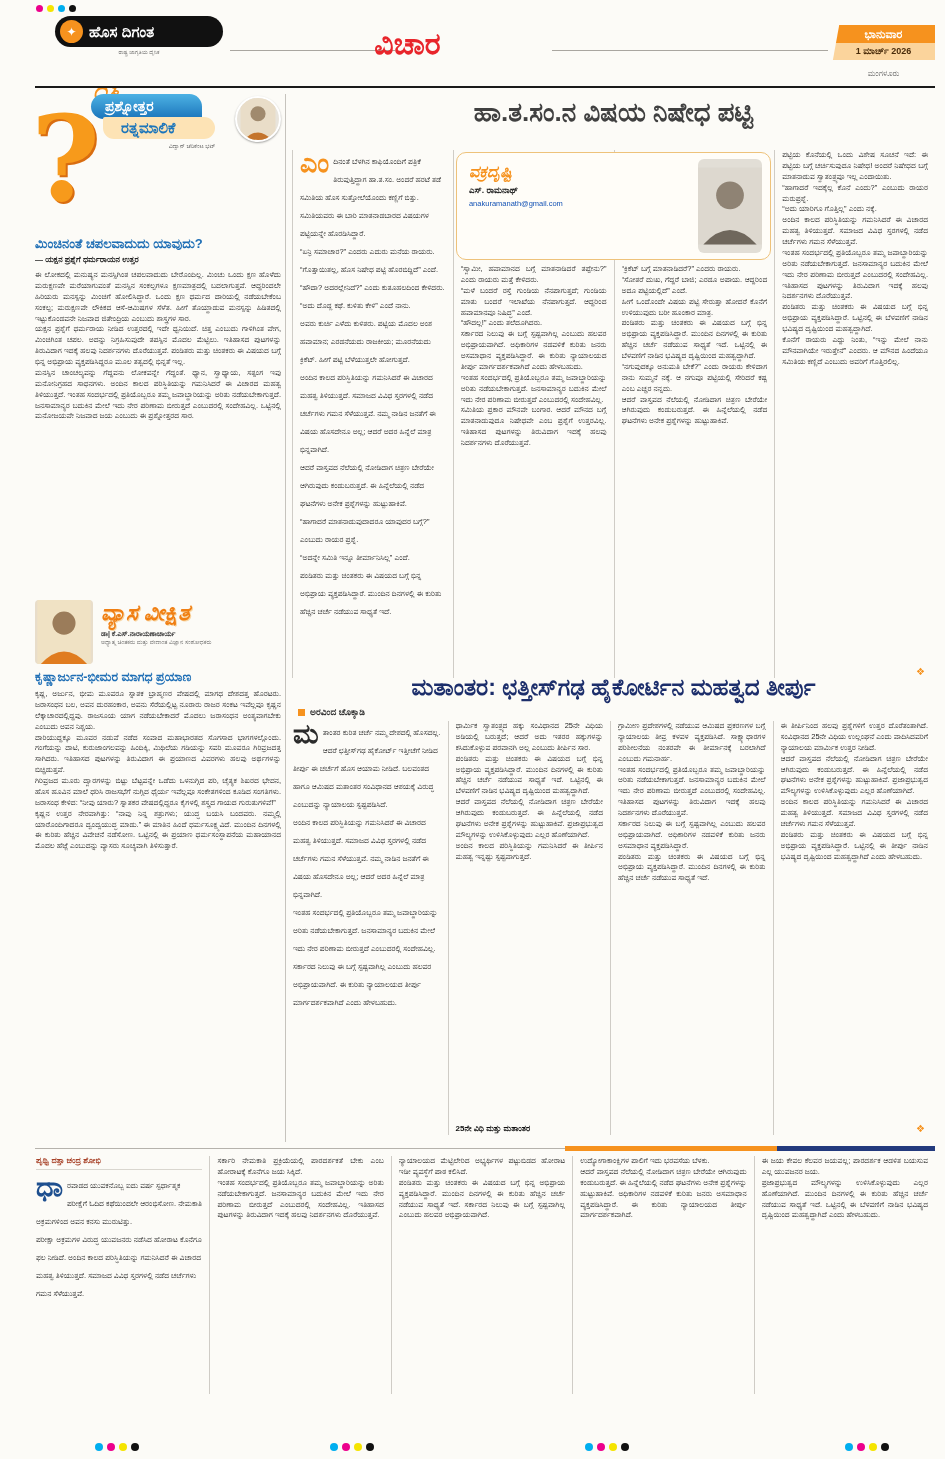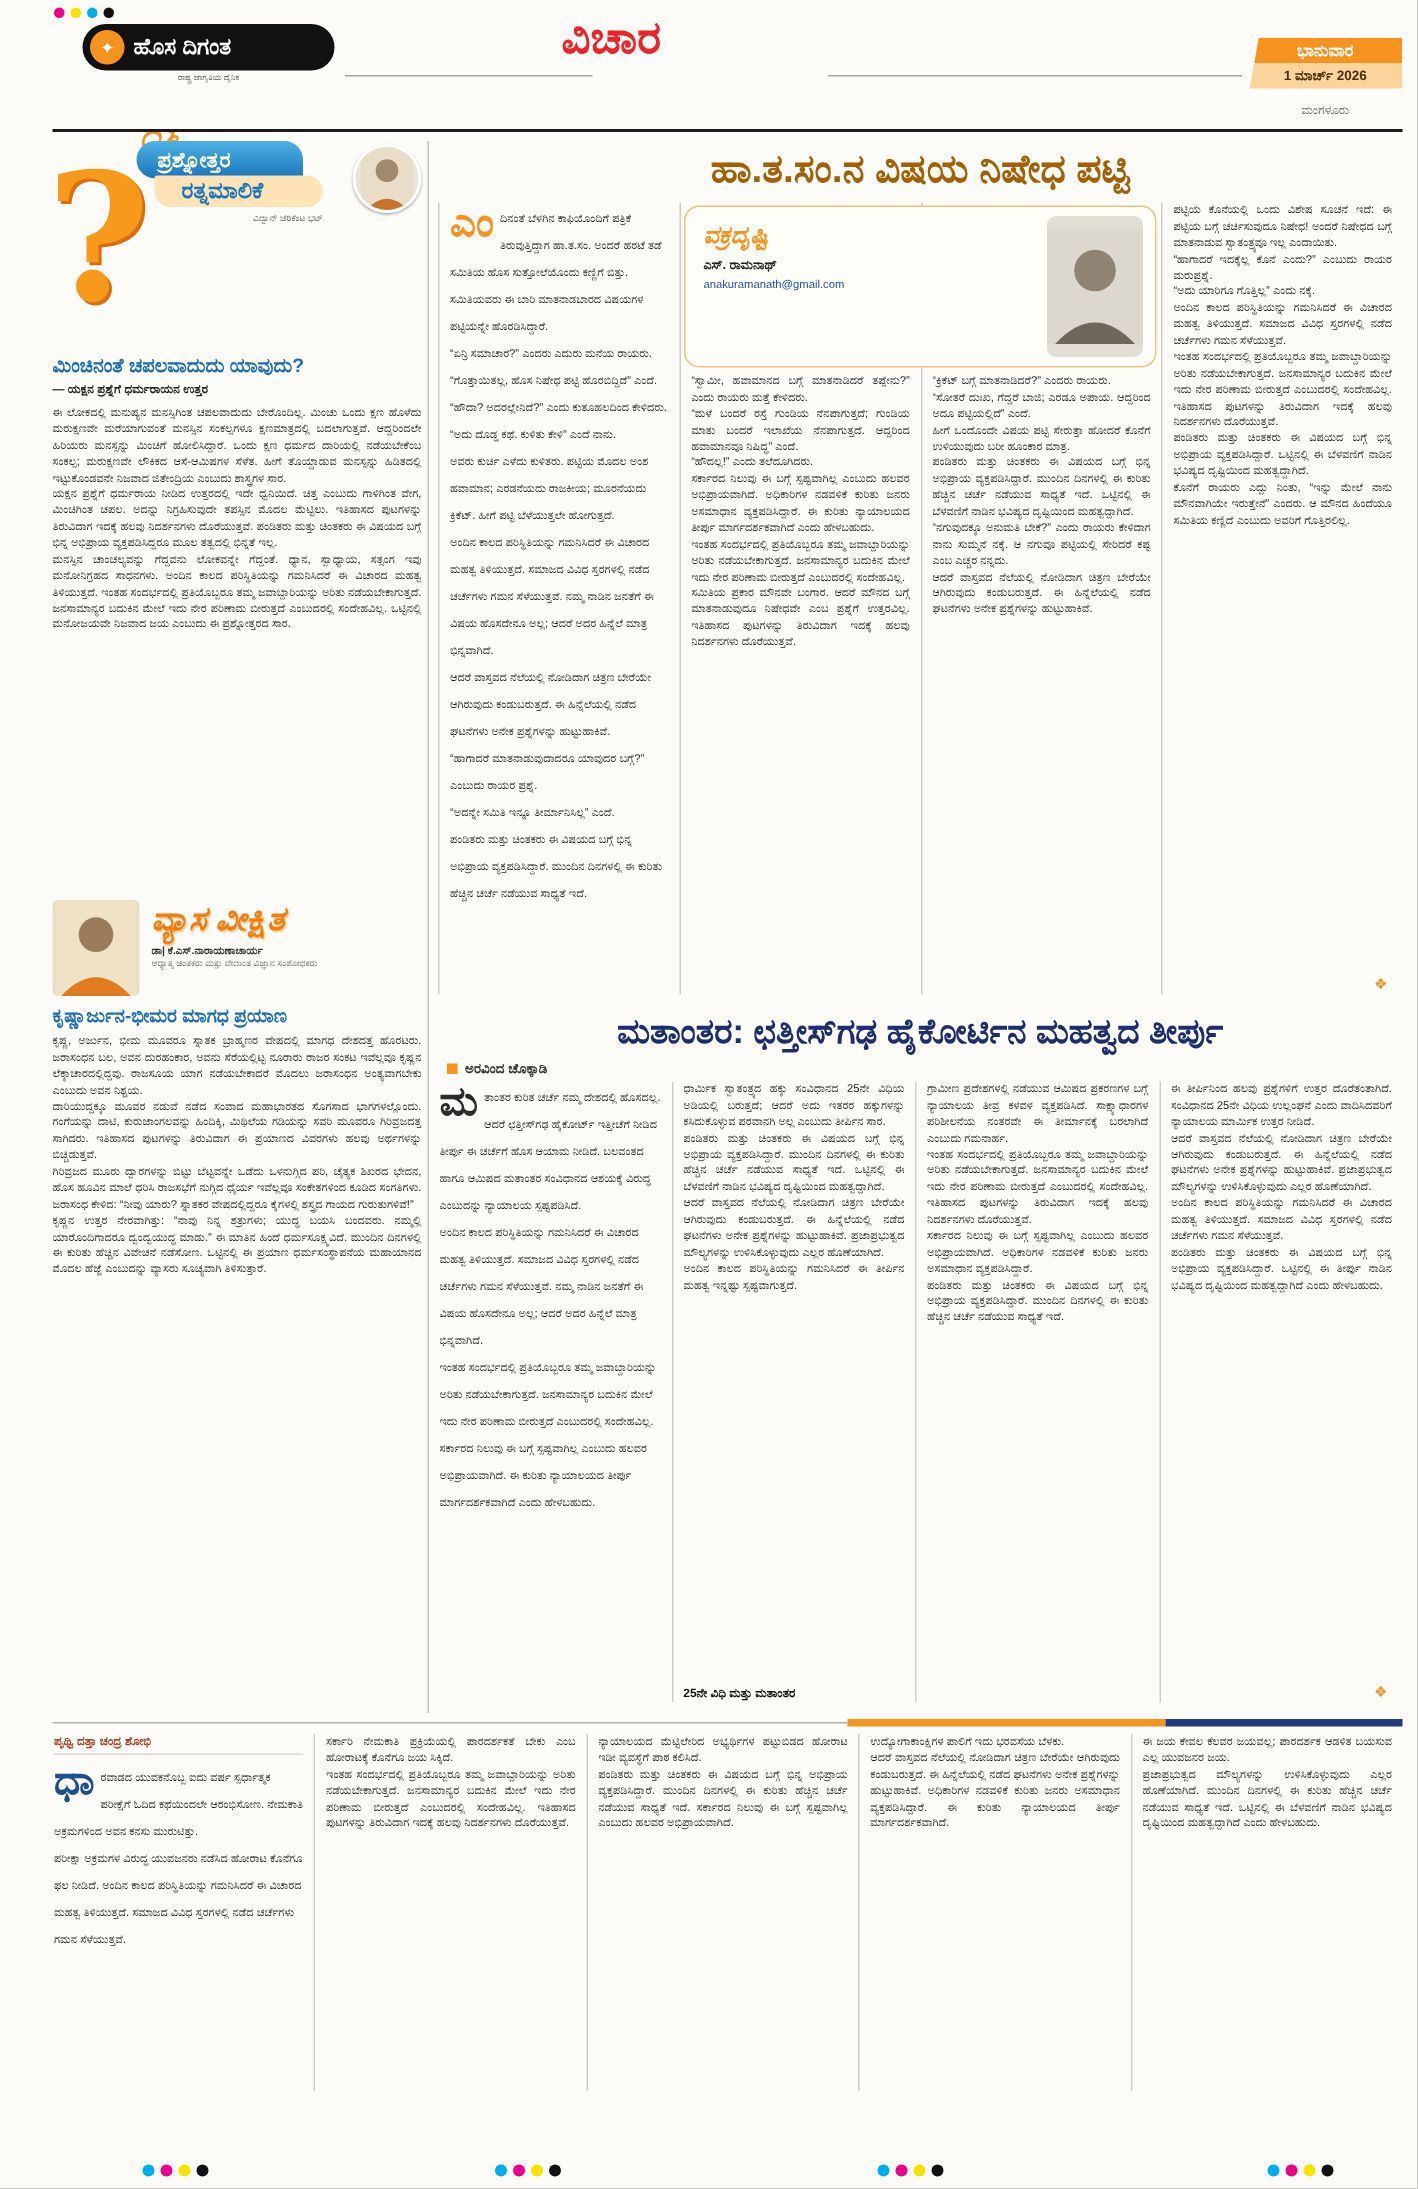--- a/index.html
+++ b/index.html
@@ -17,21 +17,21 @@
   .dot-c{background:#00aeef;} .dot-m{background:#ec008c;} .dot-y{background:#f5e400;} .dot-k{background:#111;}
   .regmarks.top{left:36px;top:5px;} .regmarks.top .dot{width:7px;height:7px;}
 
   
   .logo-wrap{position:absolute;left:55px;top:16px;width:168px;}
   .logo-pill{display:flex;align-items:center;gap:6px;background:#111;color:#fff;border-radius:18px;height:31px;padding:0 14px 0 5px;}
   .logo-emblem{width:23px;height:23px;border-radius:50%;background:#f6921e;color:#fff;font-size:12px;display:flex;align-items:center;justify-content:center;flex:0 0 auto;}
   .logo-text{font-weight:bold;font-size:15px;white-space:nowrap;}
   .logo-tagline{font-size:5.5px;color:#555;text-align:center;margin-top:2px;}
   .page-num{position:absolute;left:92px;top:48px;font-size:27px;font-weight:800;font-style:italic;color:#f6921e;letter-spacing:1px;margin-top:28px;}
-  .section-title{position:absolute;left:0;top:9px;width:815px;text-align:center;font-size:30px;font-weight:bold;color:#e8252b;}
+  .section-title{position:absolute;left:0;top:27px;width:815px;text-align:center;font-size:30px;font-weight:bold;color:#e8252b;}
   .flank-line{position:absolute;top:50px;height:1px;background:#a9a6a0;}
   .flank-left{left:230px;width:165px;} .flank-right{left:552px;width:276px;}
   .date-box{position:absolute;left:832px;top:25px;width:103px;height:40px;clip-path:polygon(7% 0,100% 0,100% 100%,0 100%);overflow:hidden;}
   .date-day{background:#f6921e;color:#fff;font-weight:bold;font-size:11px;text-align:center;padding:3px 0 2px;}
   .date-date{background:#fbd49c;color:#4a2c0a;font-size:9px;font-weight:bold;text-align:center;padding:3px 0;}
   .city{position:absolute;left:832px;top:69px;width:103px;text-align:center;font-size:8px;color:#666;}
   .header-rule{position:absolute;left:35px;top:86px;width:900px;height:2px;background:#1a1a1a;}
   .vert-rule{position:absolute;left:285px;top:94px;width:1px;height:1048px;background:#c6c3bd;}
 
   
@@ -53,21 +53,21 @@
   .vyasa-titleblock{flex:1;}
   .vyasa-title{font-size:22px;font-weight:bold;font-style:italic;color:#f07f13;text-shadow:1px 1px 0 #f8d7a6;}
   .vyasa-author{font-size:7px;font-weight:bold;color:#333;margin-top:4px;}
   .vyasa-role{font-size:6px;color:#666;margin-top:1px;}
   .vyasa-heading{font-size:12.5px;font-weight:bold;color:#1e6eb5;margin:6px 0 4px;}
   .vyasa-body{flex:1;overflow:hidden;}
 
   
   .article{position:absolute;}
   .main-article{left:292px;top:94px;width:643px;height:570px;}
-  .main-article h1{text-align:center;font-size:26px;line-height:36px;font-weight:bold;color:#a16207;margin-bottom:5px;}
+  .main-article h1{text-align:center;font-size:26px;line-height:36px;font-weight:bold;color:#404040;margin-bottom:20px;}
   .cols{position:relative;display:flex;overflow:hidden;}
   .main-article .cols{height:528px;}
   .col{flex:1;min-width:0;padding:0 7px;border-left:1px solid #cfccc6;display:flex;flex-direction:column;}
   .col:first-child{border-left:none;padding-left:1px;}
   .col-text{flex:1 1 auto;overflow:hidden;}
   .spacer{flex:0 0 auto;height:114px;}
   .author-box{position:absolute;left:25.5%;width:49%;top:2px;height:108px;background:#fffdf8;border:1.5px solid #eec27a;border-radius:10px;z-index:2;display:flex;align-items:stretch;}
   .ab-info{flex:1;padding:10px 4px 6px 12px;}
   .ab-label{font-size:16px;font-weight:bold;font-style:italic;color:#f6921e;}
   .ab-name{font-size:8.5px;font-weight:bold;color:#222;margin-top:4px;}

